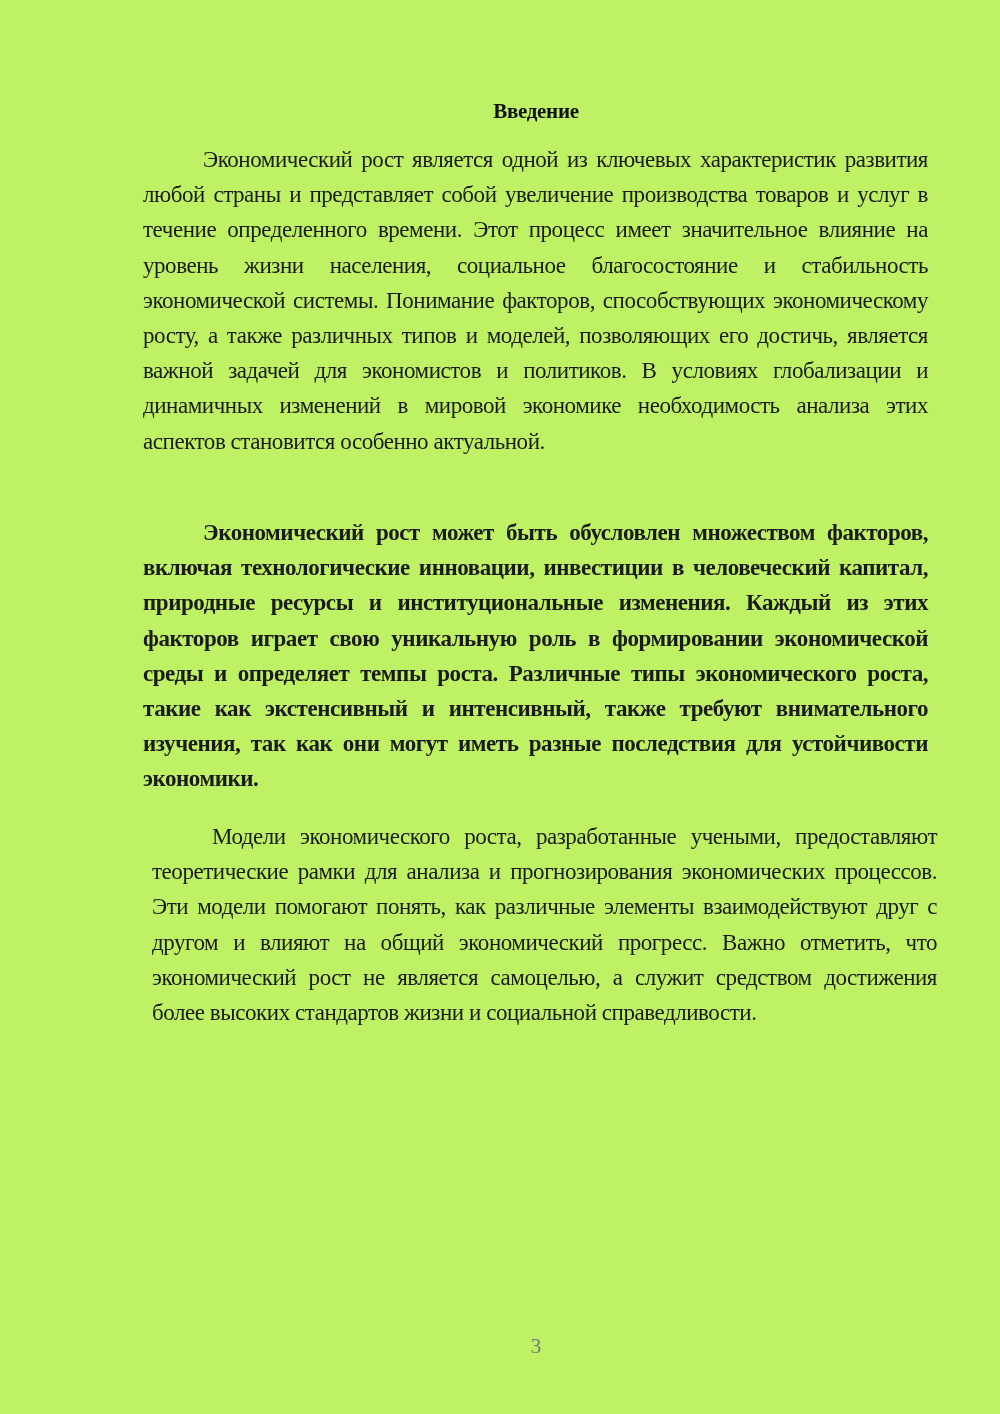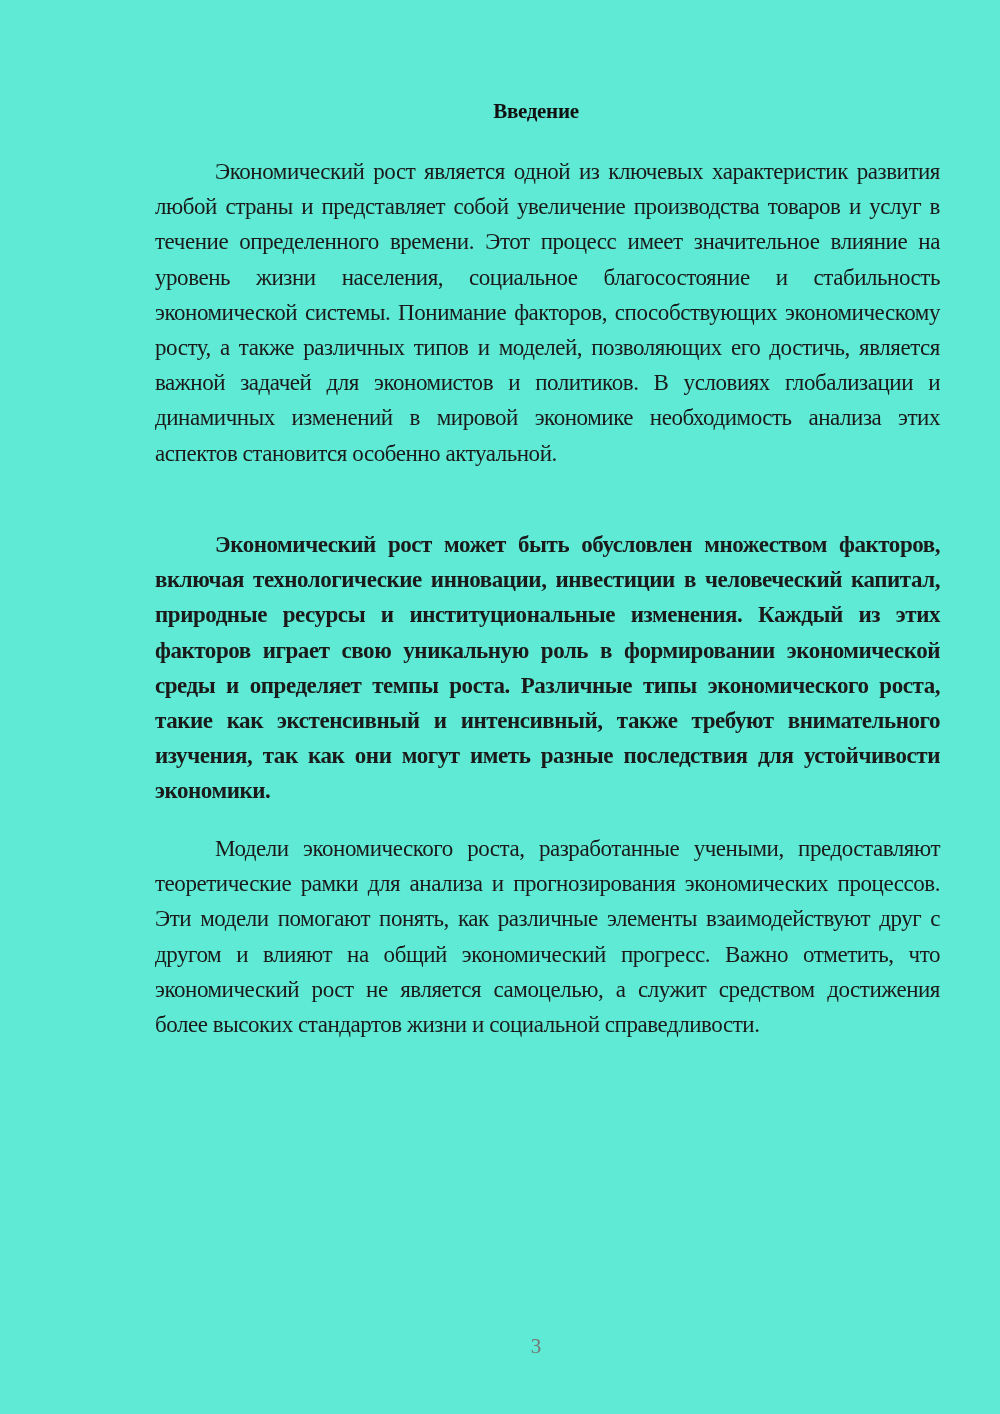--- a/index.html
+++ b/index.html
@@ -13,52 +13,52 @@
       position: relative;
       overflow: hidden;
       font-family: "Liberation Serif", "DejaVu Serif", serif;
       color: #1a1a1a;
     }
     .page {
       position: absolute;
       left: 0; top: 0;
       width: 1000px;
       height: 1414px;
-      background: #5eead4;
+      background: #bef264;
     }
     .heading {
       position: absolute;
       top: 96px;
       left: 0;
       width: 1072px;
       text-align: center;
       font-size: 21px;
       font-weight: bold;
       line-height: 30px;
       letter-spacing: -0.3px;
       color: #111;
     }
     .body-text {
       position: absolute;
       left: 143px;
       width: 785px;
     }
     .para {
-      margin: 12px;
+      margin: 0;
       font-size: 23px;
       line-height: 35.2px;
       text-align: justify;
       text-indent: 60px;
       letter-spacing: -0.45px;
       word-spacing: 0px;
       hyphens: none;
     }
     #p1 { position: absolute; top: 142px; left: 0; width: 785px; }
     #p2 { position: absolute; top: 515px; left: 0; width: 785px; font-weight: bold; }
-    #p3 { position: absolute; top: 819px; left: 0; width: 785px; }
+    #p3 { position: absolute; top: 819px; left: 9px; width: 785px; }
     .page-number {
       position: absolute;
       top: 1333px;
       left: 0;
       width: 1072px;
       text-align: center;
       font-size: 21px;
       line-height: 26px;
       color: #777;
     }

